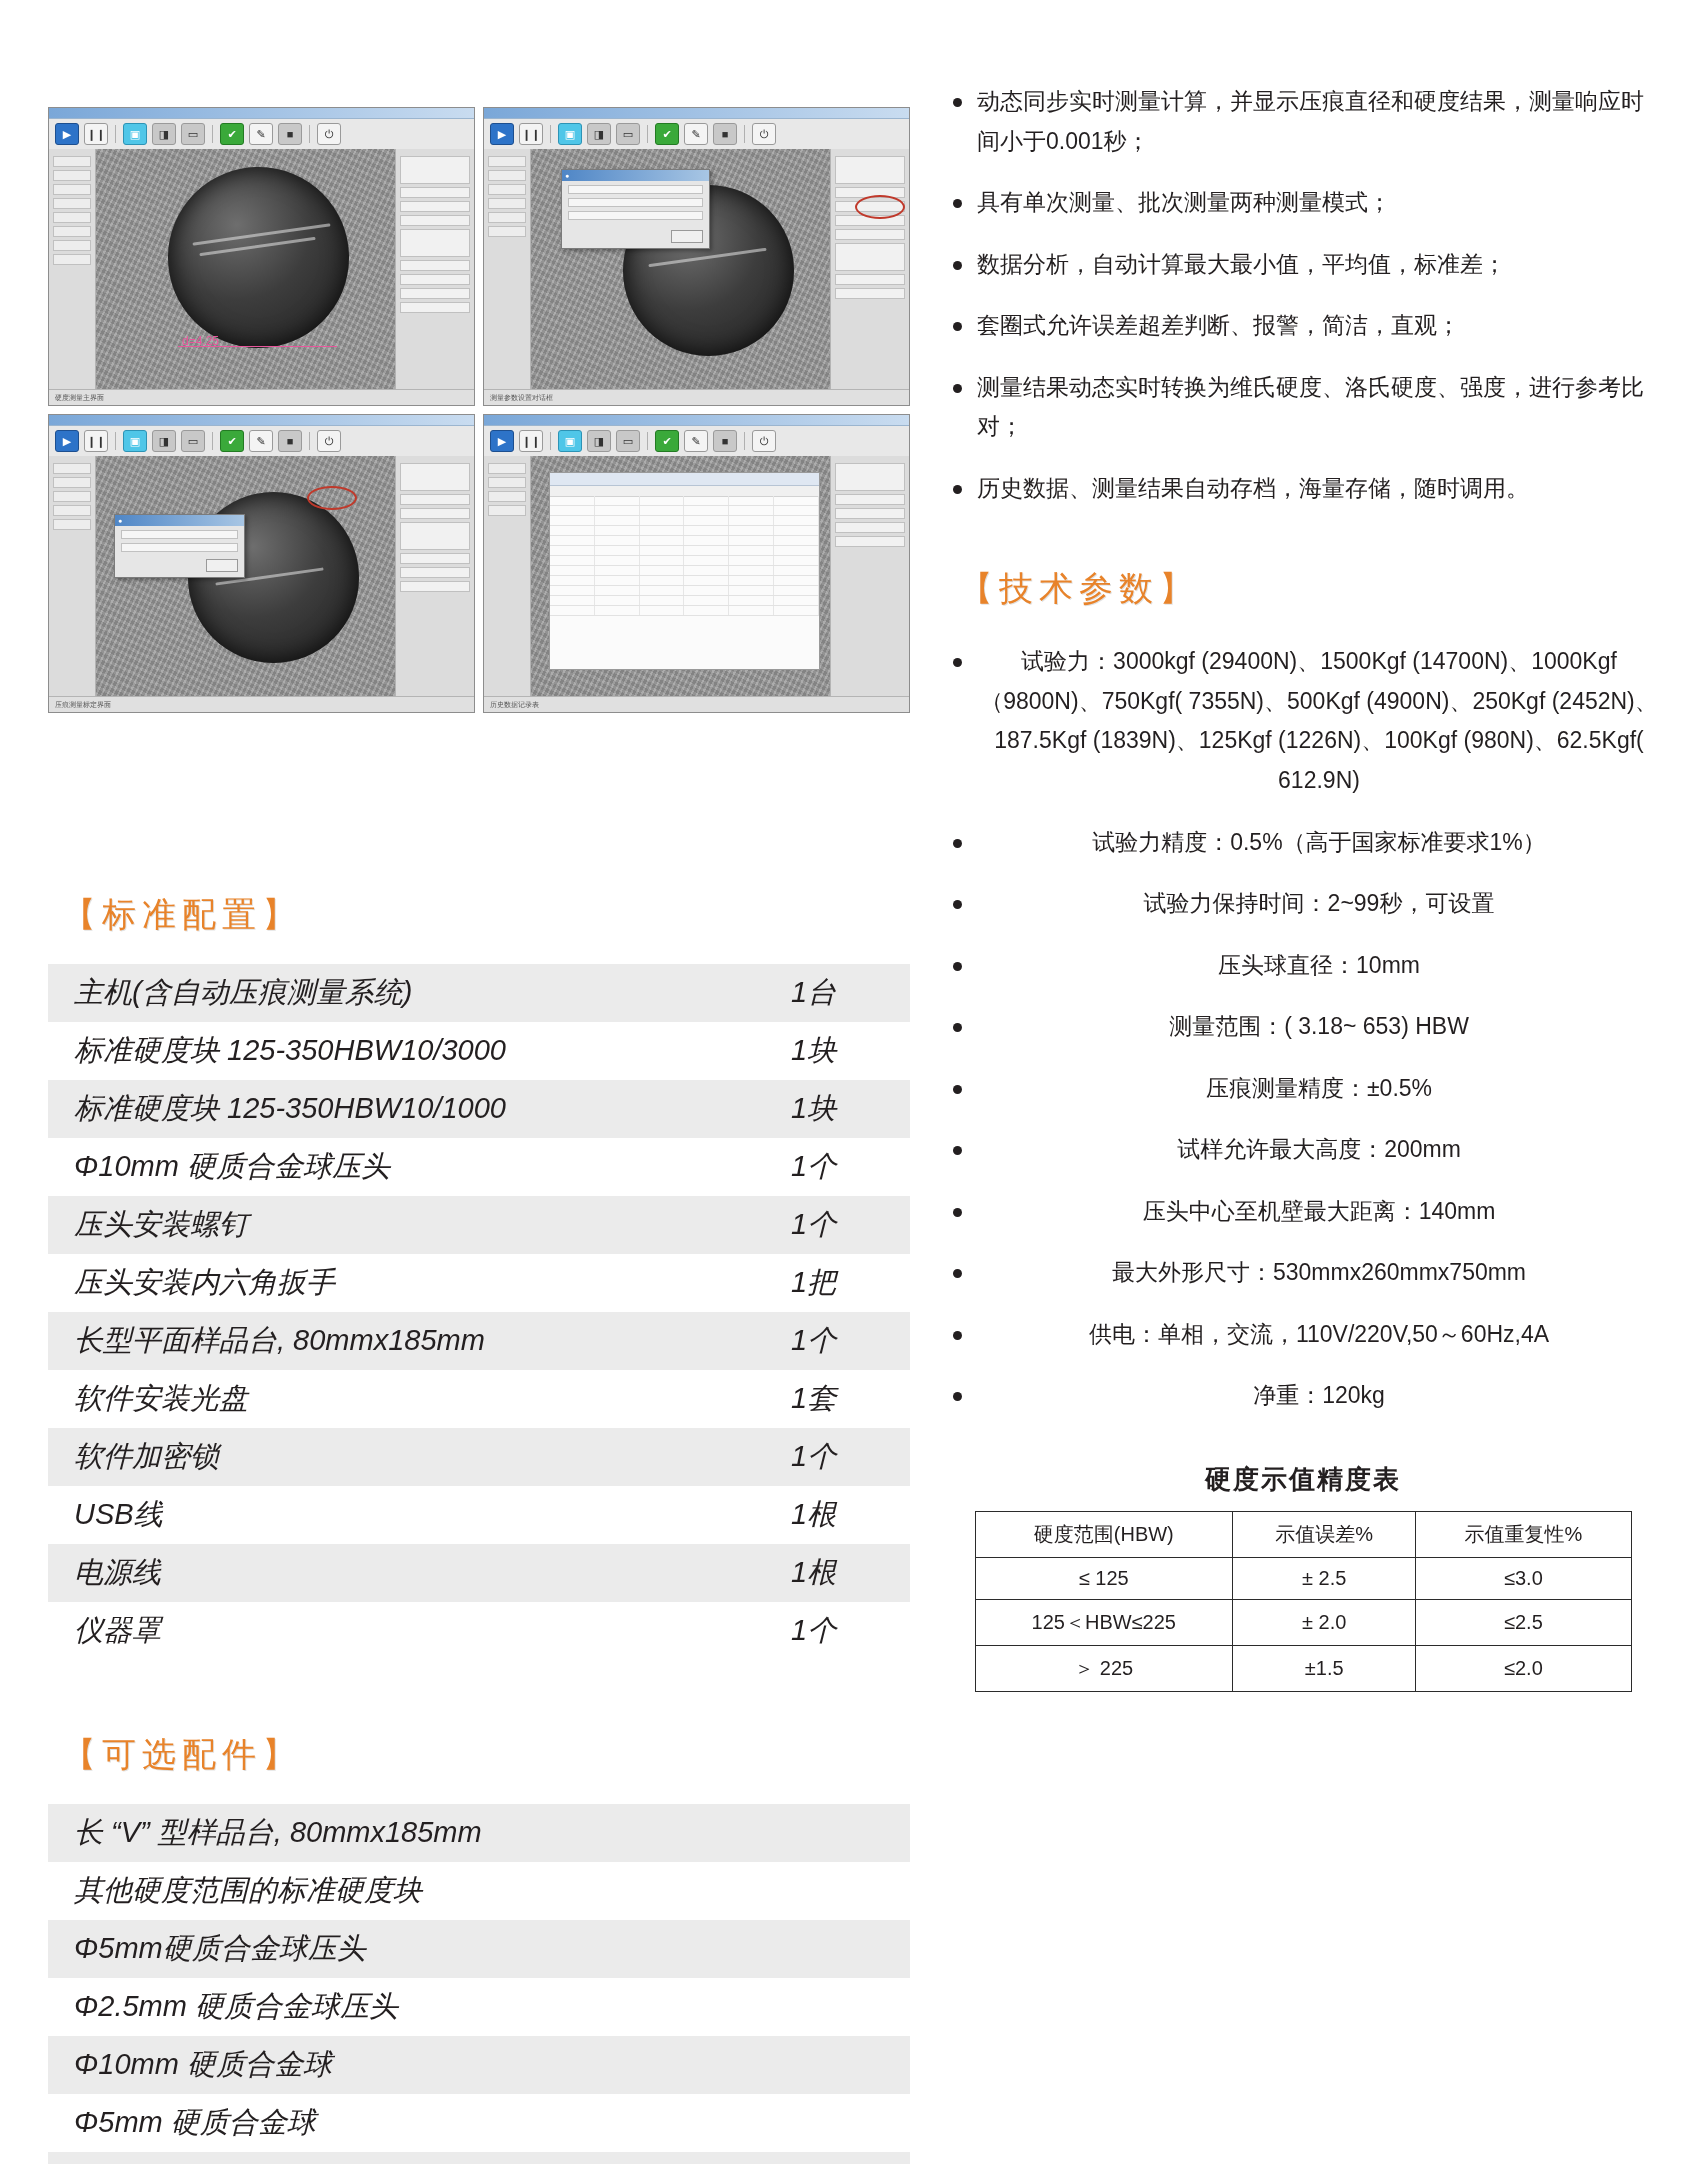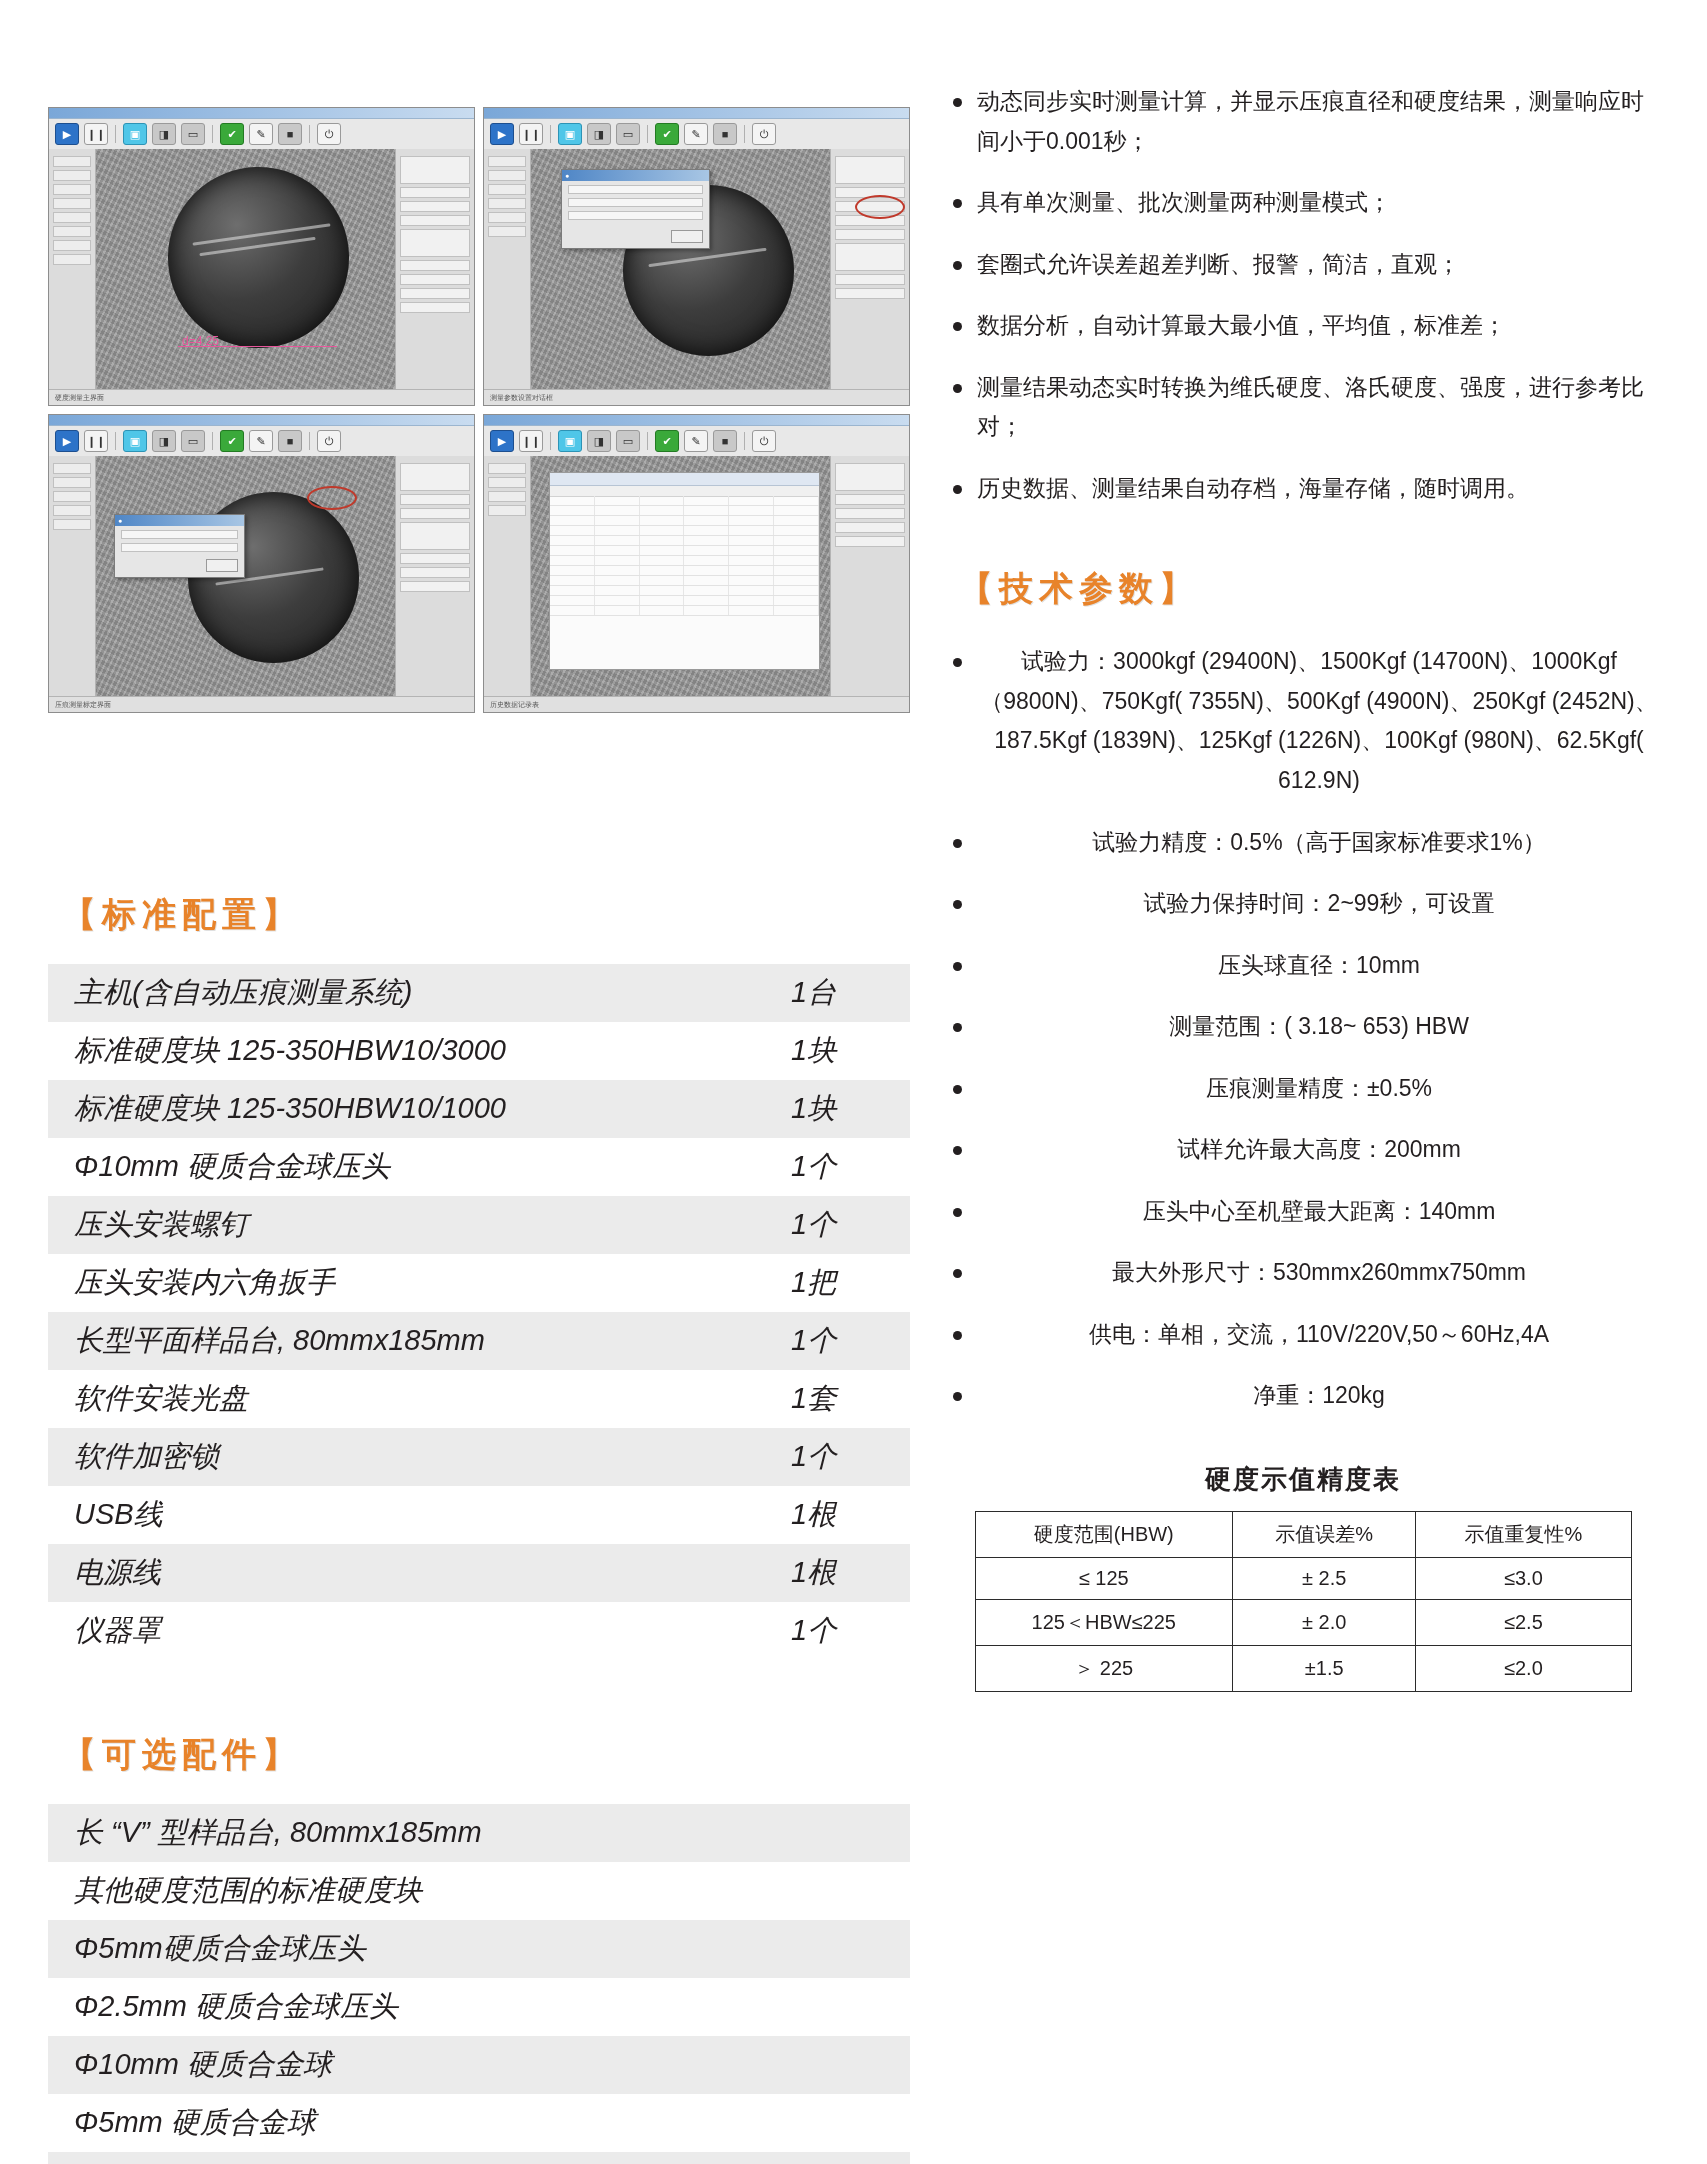--- a/index.html
+++ b/index.html
@@ -222,21 +222,21 @@
     position: absolute;
     border: 2px solid #c0392b;
     border-radius: 50%;
     width: 46px;
     height: 20px;
   }
 
   
   .sec-heading {
     font-size: 34px;
-    font-weight: bold;
+    font-weight: normal;
     color: #e8832a;
     letter-spacing: 6px;
     margin: 0 0 26px 14px;
     text-shadow: 1px 1px 0 rgba(0,0,0,0.12);
   }
   .config-block { margin-top: 179px; }
   .optional-block { margin-top: 72px; }
 
   .spec-list {
     width: 862px;
@@ -701,22 +701,22 @@
       </table>
     </div>
 
   </div>
 
   <div class="right-col">
 
     <ul class="bullets">
       <li>动态同步实时测量计算，并显示压痕直径和硬度结果，测量响应时间小于0.001秒；</li>
       <li>具有单次测量、批次测量两种测量模式；</li>
+      <li>数据分析，自动计算最大最小值，平均值，标准差；</li>
       <li>套圈式允许误差超差判断、报警，简洁，直观；</li>
-      <li>数据分析，自动计算最大最小值，平均值，标准差；</li>
       <li>测量结果动态实时转换为维氏硬度、洛氏硬度、强度，进行参考比对；</li>
       <li>历史数据、测量结果自动存档，海量存储，随时调用。</li>
     </ul>
 
     <div class="sec-heading params-heading">【技术参数】</div>
 
     <ul class="bullets tech-list">
       <li>试验力：3000kgf (29400N)、1500Kgf (14700N)、1000Kgf（9800N)、750Kgf( 7355N)、500Kgf (4900N)、250Kgf (2452N)、187.5Kgf (1839N)、125Kgf (1226N)、100Kgf (980N)、62.5Kgf( 612.9N)</li>
       <li>试验力精度：0.5%（高于国家标准要求1%）</li>
       <li>试验力保持时间：2~99秒，可设置</li>

